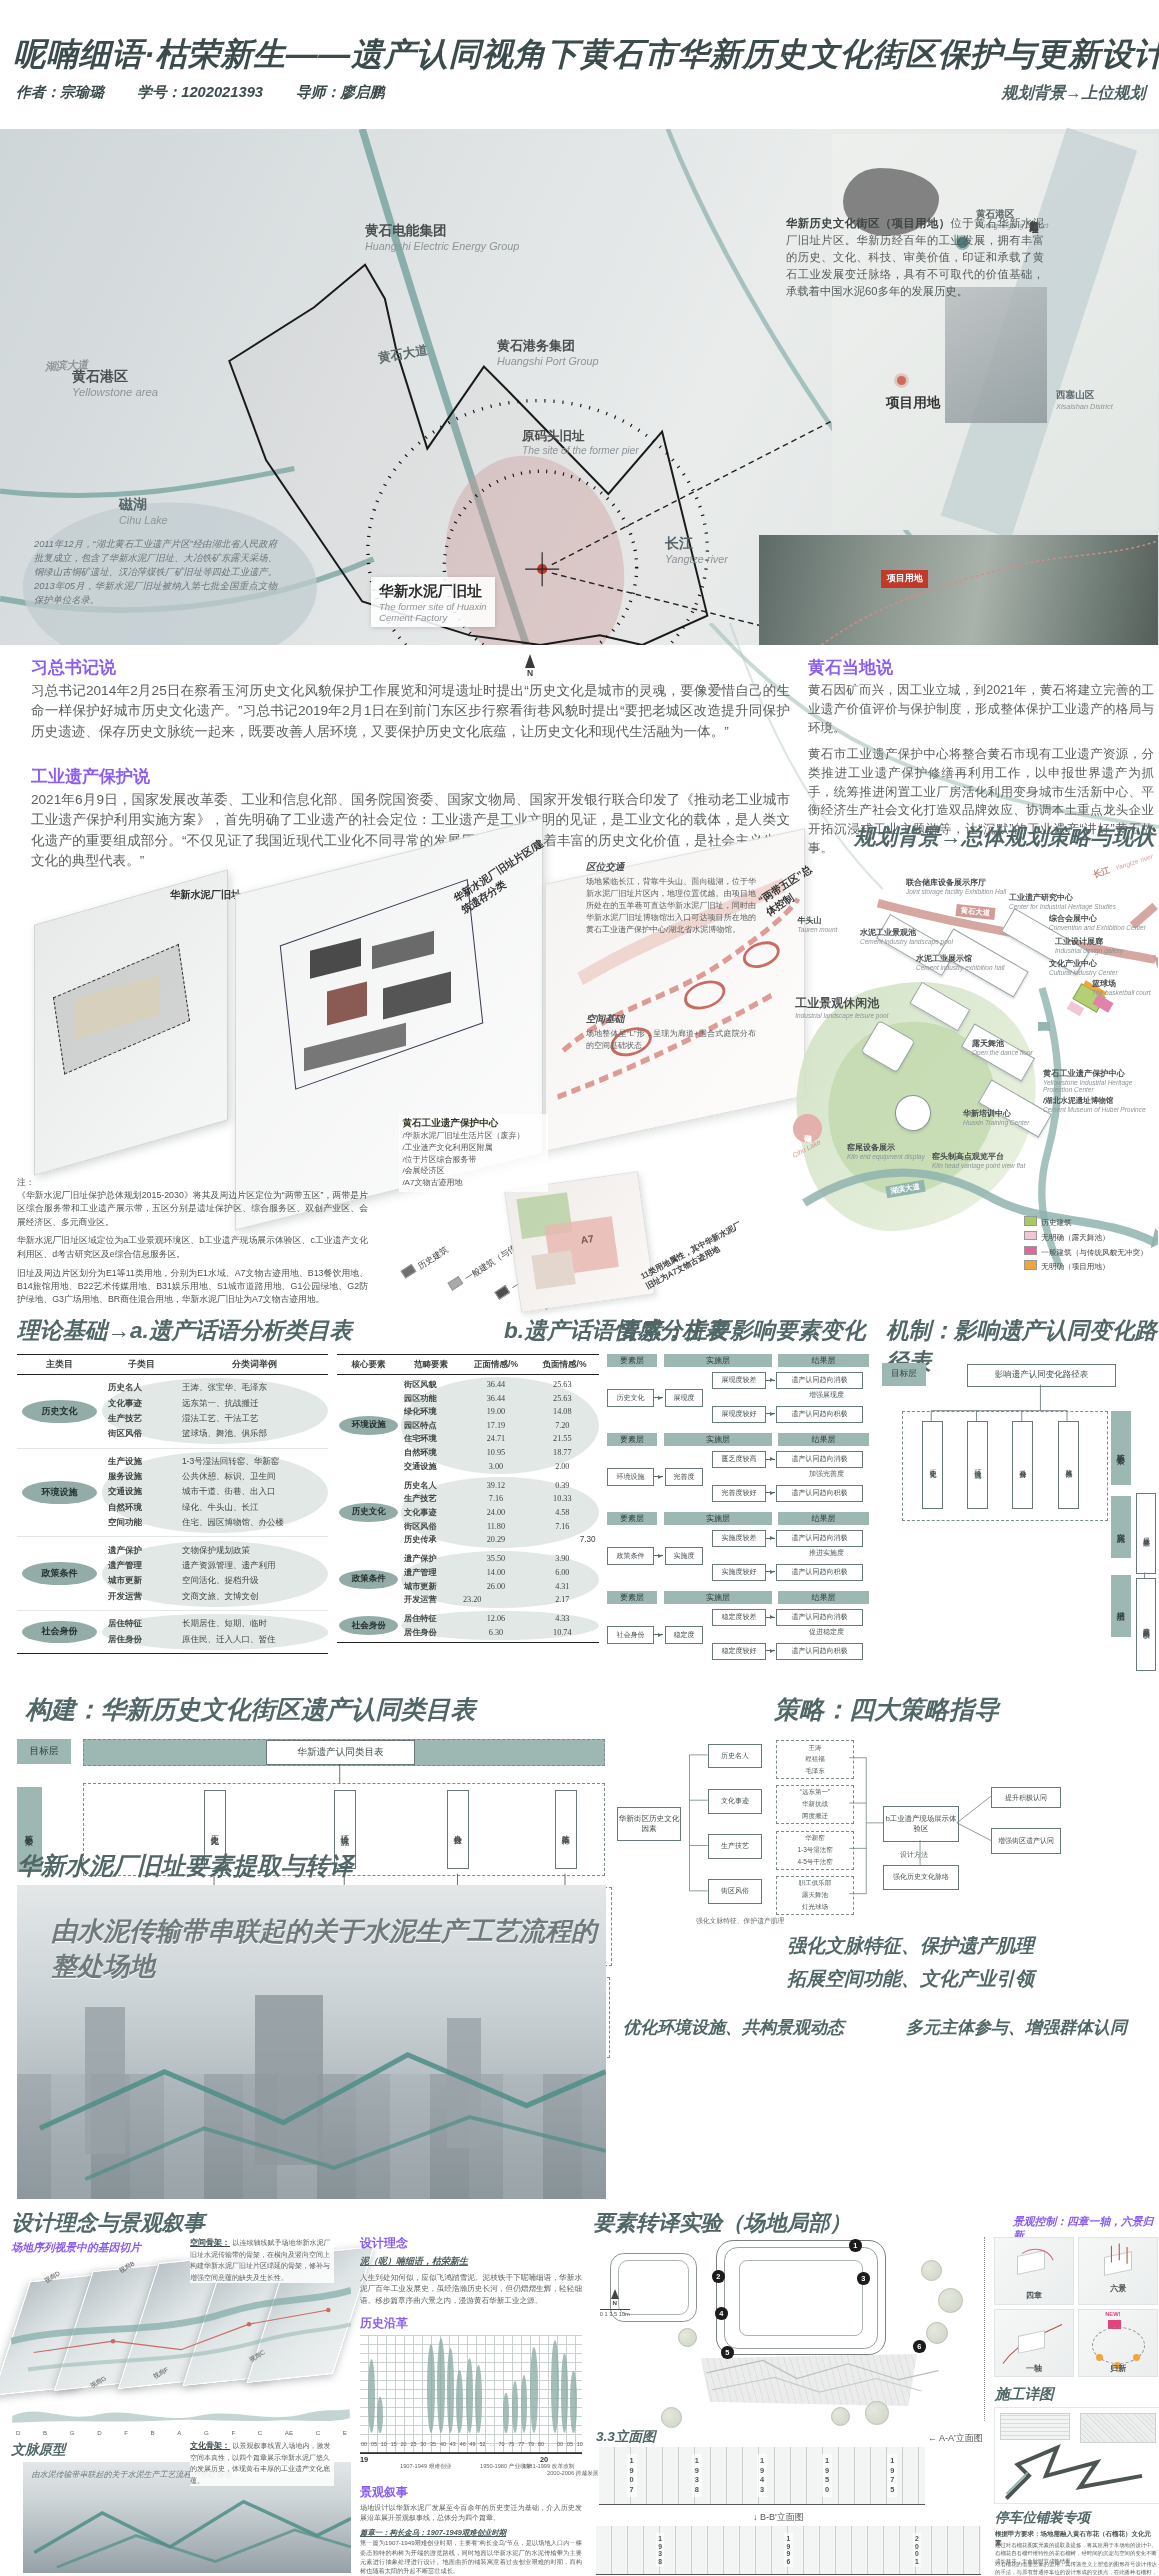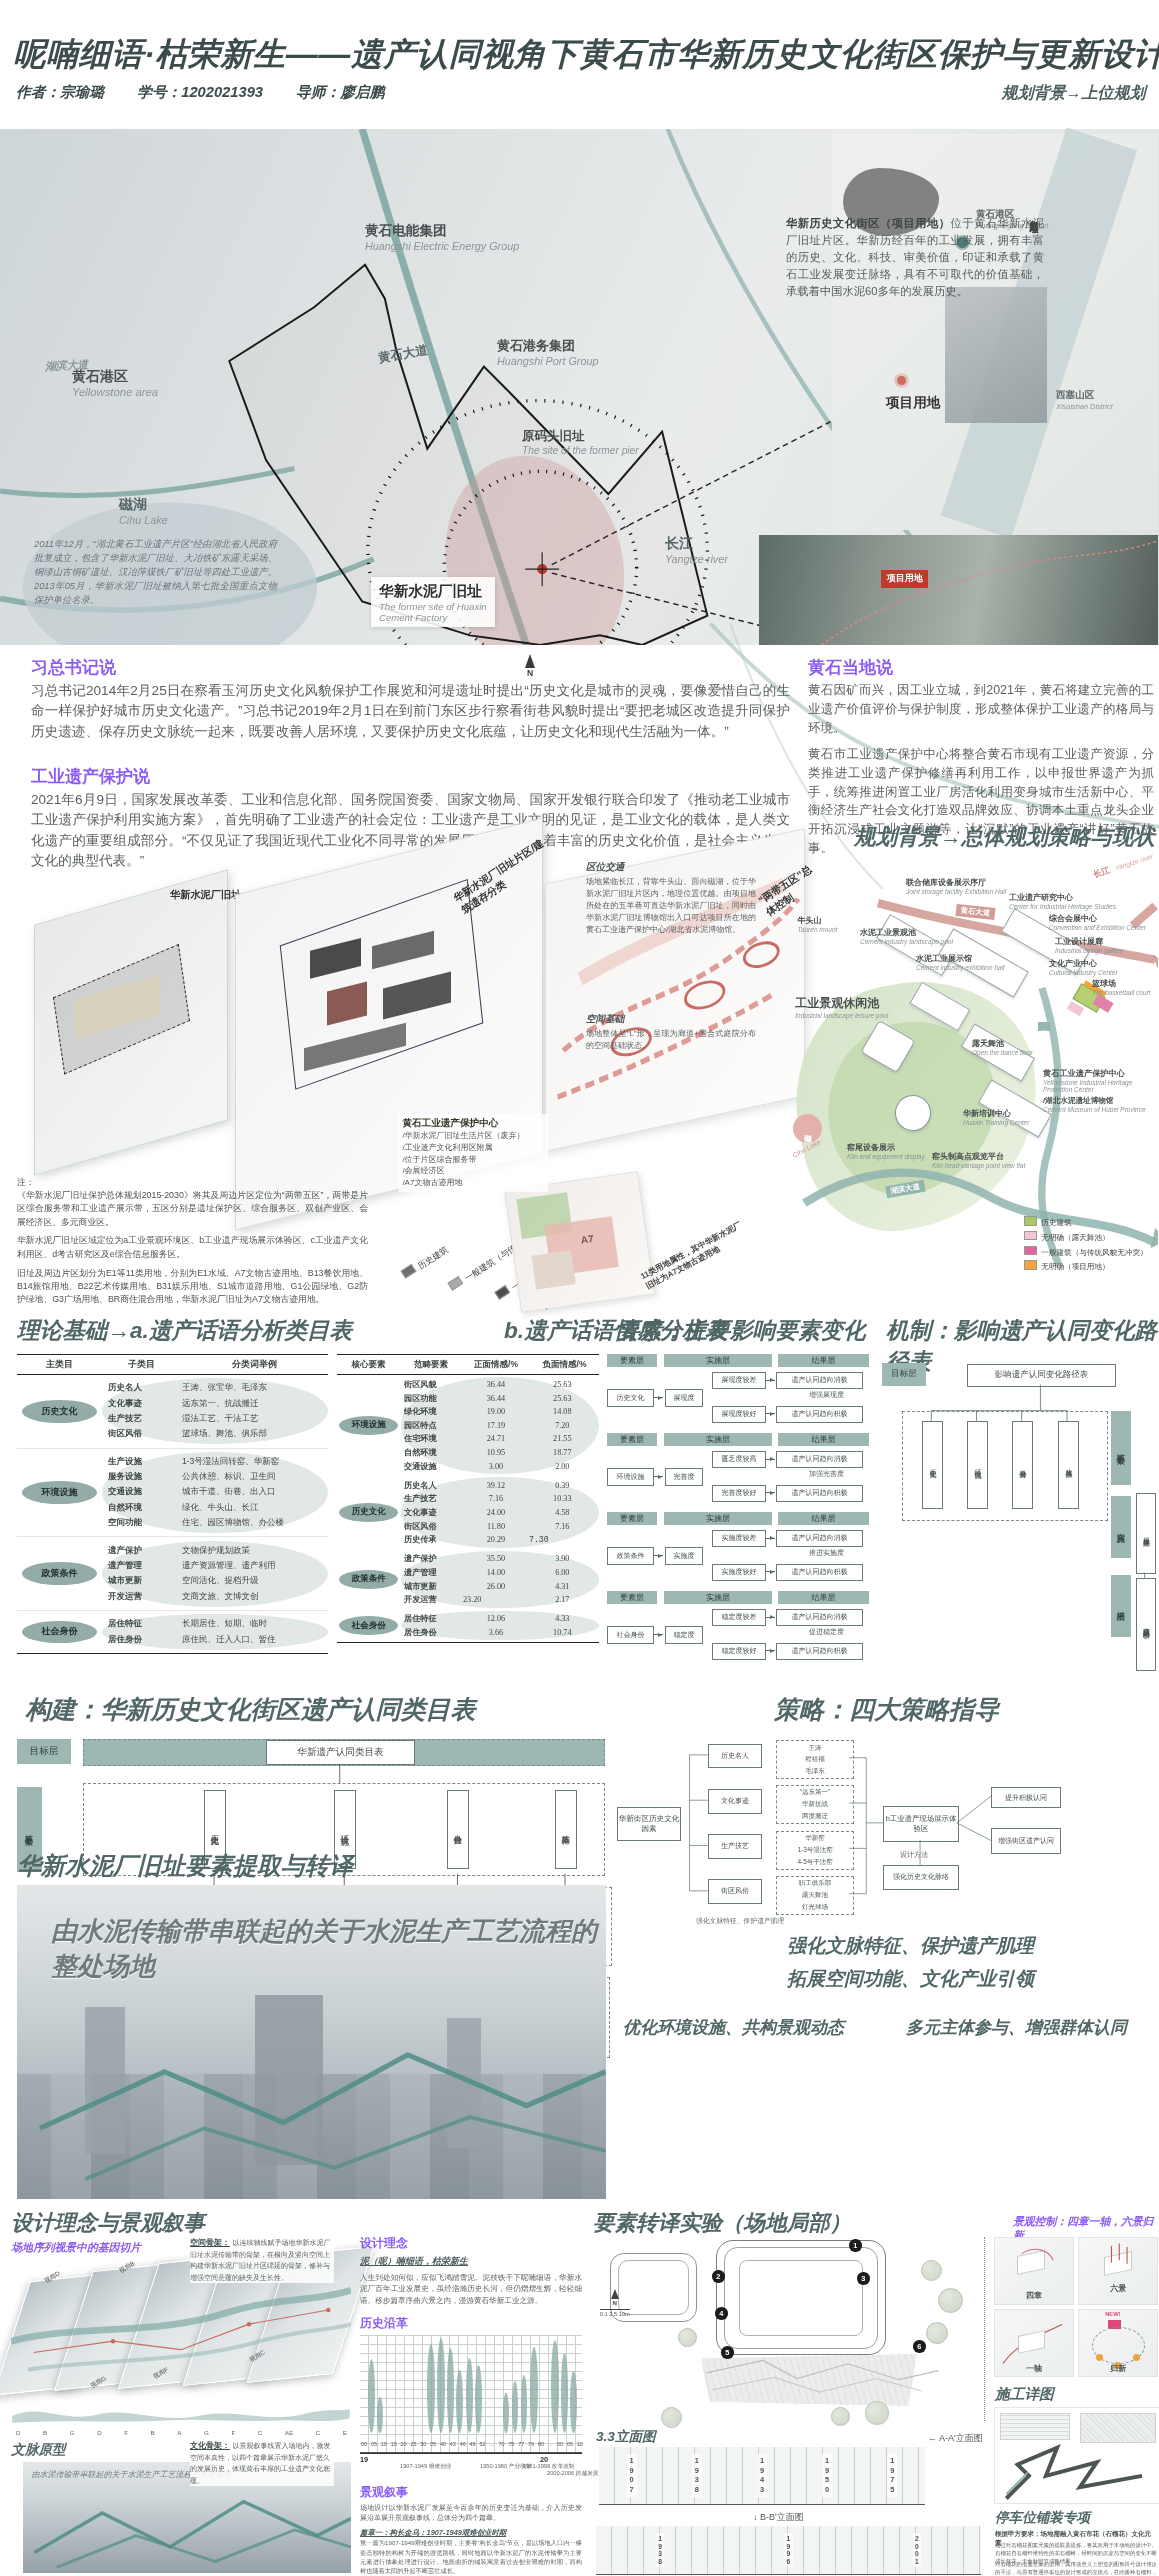--- a/index.html
+++ b/index.html
@@ -503,21 +503,21 @@
             <span style="flex:1;text-align:center;font-family:'Liberation Serif','DejaVu Serif',serif">4.58</span>
           </div>
           <div class="ta-row" style="height:13.6px;font-size:8.2px">
             <span style="width:59px;font-weight:700">街区风俗</span>
             <span style="width:66px;text-align:center;font-family:'Liberation Serif','DejaVu Serif',serif">11.80</span>
             <span style="flex:1;text-align:center;font-family:'Liberation Serif','DejaVu Serif',serif">7.16</span>
           </div>
           <div class="ta-row" style="height:13.6px;font-size:8.2px">
             <span style="width:59px;font-weight:700">历史传承</span>
             <span style="width:66px;text-align:center;font-family:'Liberation Serif','DejaVu Serif',serif">20.29</span>
-            <span style="flex:1;text-align:left;font-family:Liberation Mono, monospace">7.30</span>
+            <span style="flex:1;text-align:right;font-family:Liberation Sans, sans-serif">7.30</span>
           </div>
         </div>
     </div>
     <div style="display:flex;align-items:center;padding:1.7px 0">
       <div class="oval-d" style="width:59px;height:19px;font-size:8.5px;margin:0 2.3px">政策条件</div>
       <div class="oval-l" style="flex:1;padding:1.1px 3.4px">
 
       <div class="ta-row" style="height:13.6px;font-size:8.2px">
             <span style="width:59px;font-weight:700">遗产保护</span>
             <span style="width:66px;text-align:center;font-family:'Liberation Serif','DejaVu Serif',serif">35.50</span>
@@ -544,21 +544,21 @@
       <div class="oval-d" style="width:59px;height:19px;font-size:8.5px;margin:0 2.3px">社会身份</div>
       <div class="oval-l" style="flex:1;padding:1.1px 3.4px">
 
       <div class="ta-row" style="height:13.6px;font-size:8.2px">
             <span style="width:59px;font-weight:700">居住特征</span>
             <span style="width:66px;text-align:center;font-family:'Liberation Serif','DejaVu Serif',serif">12.06</span>
             <span style="flex:1;text-align:center;font-family:'Liberation Serif','DejaVu Serif',serif">4.33</span>
           </div>
           <div class="ta-row" style="height:13.6px;font-size:8.2px">
             <span style="width:59px;font-weight:700">居住身份</span>
-            <span style="width:66px;text-align:center;font-family:'Liberation Serif','DejaVu Serif',serif">3.66</span>
+            <span style="width:66px;text-align:center;font-family:'Liberation Serif','DejaVu Serif',serif">6.30</span>
             <span style="flex:1;text-align:center;font-family:'Liberation Serif','DejaVu Serif',serif">10.74</span>
           </div>
         </div>
     </div>
   </div>
 
   <div class="ab t-sec" style="left:617px;top:1315px;font-size:22.6px">要素：主要影响要素变化</div>
   <div class="ab" style="left:607px;top:1354px;width:266px;height:317px">
 
     <div style="position:relative;height:79px">

